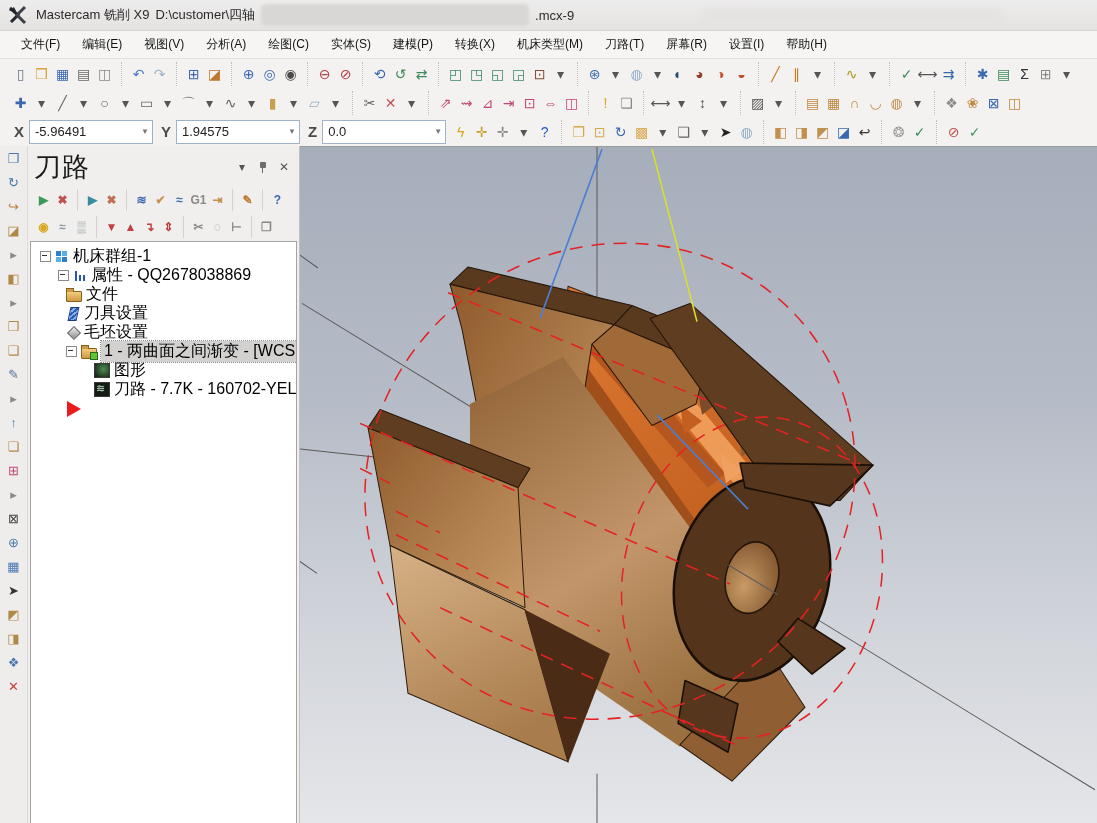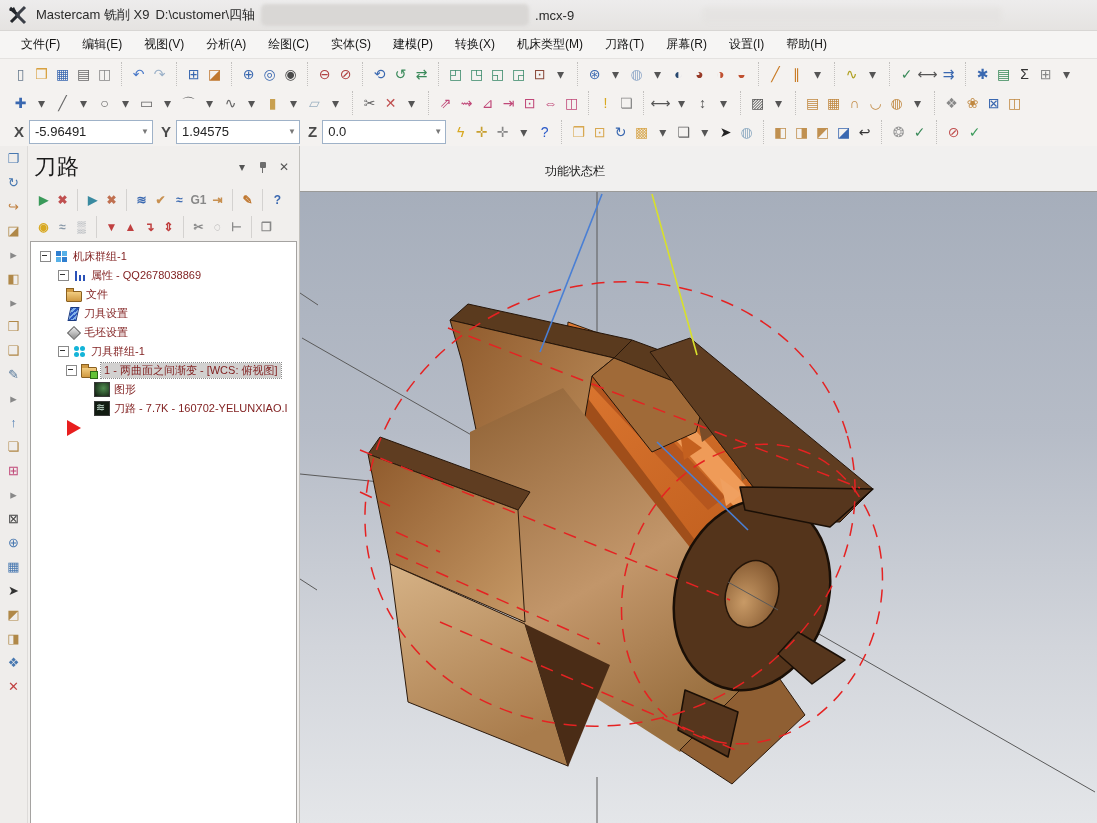--- a/index.html
+++ b/index.html
@@ -23,33 +23,33 @@
   .combo{display:flex;align-items:center;width:122px;height:22px;background:#fff;border:1px solid #9fb2c8}
   .combo input{flex:1;border:none;outline:none;font-family:"Liberation Sans",sans-serif;font-size:13px;padding:0 5px;min-width:0;background:transparent;color:#222}
   .combo .dd{width:14px;font-size:8px;color:#777;text-align:center;flex:none}
   
   .main{display:flex;height:678px}
   .strip{width:27px;background:#efedeb;border-right:1px solid #dddbd9;display:flex;flex-direction:column;align-items:center;padding-top:3px;gap:5px;overflow:hidden;flex:none}
   .strip-icon{width:19px;height:19px;display:flex;align-items:center;justify-content:center;font-size:13px}
   
   .panel{width:271px;flex:none;display:flex;flex-direction:column;background:#f1efed}
   .panel-header{height:38px;display:flex;align-items:center;padding:2px 8px 0 6px}
-  .panel-title{font-size:22px;color:#1a1a1a;letter-spacing:1px}
+  .panel-title{font-size:27px;color:#1a1a1a;letter-spacing:1px}
   .ph-icons{margin-left:auto;display:flex;align-items:center;gap:9px}
   .ph-icon{font-size:12px;color:#555;width:14px;text-align:center}
   .pin{width:10px;height:13px;position:relative}
   .pin::before{content:"";position:absolute;left:2px;top:1px;width:6px;height:6px;background:#6e6e6e;border-radius:1px}
   .pin::after{content:"";position:absolute;left:4px;top:7px;width:1px;height:5px;background:#6e6e6e}
   .ptb{display:flex;align-items:center;height:27px;padding:0 3px}
   .ptb-group{display:flex;align-items:center;padding:0 3px;height:22px}
   .ptb-group + .ptb-group{border-left:1px solid #d4d2d0;margin-left:2px;padding-left:5px}
   .ptbi{width:19px;height:19px;display:flex;align-items:center;justify-content:center;font-size:12px;font-weight:bold}
   
   .tree-wrap{flex:1;background:#fff;border:1px solid #a5a3a1;margin:1px 2px 0 2px;overflow:hidden;padding-top:5px}
-  .tree-row{display:flex;align-items:center;height:19px;white-space:nowrap;font-size:11px;color:#7f1d1d}
+  .tree-row{display:flex;align-items:center;height:19px;white-space:nowrap;font-size:16px;color:#000000}
   .lv0{padding-left:9px}.lv1{padding-left:27px}.lv2{padding-left:35px}.lv3{padding-left:63px}
   .exp{width:9px;height:9px;border:1px solid #8a8a8a;background:#fff;margin-right:4px;position:relative;flex:none}
   .exp::before{content:"";position:absolute;left:1px;top:3px;width:5px;height:1px;background:#333}
   .ticon{width:14px;height:13px;margin-right:4px;position:relative;display:inline-block;flex:none}
   .ic-mg::before{content:"";position:absolute;left:1px;top:1px;width:5px;height:5px;background:#2f7fd0;box-shadow:6px 0 0 #57b1e8,0 6px 0 #57b1e8,6px 6px 0 #2f7fd0}
   .ic-prop::before{content:"";position:absolute;left:2px;bottom:1px;width:2px;height:10px;background:#2b52b8}
   .ic-prop::after{content:"";position:absolute;left:6px;bottom:1px;width:2px;height:6px;background:#2b52b8;box-shadow:4px 0 0 #2b52b8}
   .ic-folder{background:linear-gradient(#f2cc80,#d09a42);border:1px solid #8a6020;height:9px!important;margin-top:3px;border-radius:1px}
   .ic-folder::before{content:"";position:absolute;top:-4px;left:-1px;width:6px;height:3px;background:#d09a42;border:1px solid #8a6020;border-bottom:none}
   .ic-gray{background:linear-gradient(#ececec,#b5b5b5);border-color:#787878}
@@ -391,48 +391,40 @@
         <span>文件</span>
       </div>
       <div class="tree-row lv2">
         <span class="ticon ic-tool"></span>
         <span>刀具设置</span>
       </div>
       <div class="tree-row lv2">
         <span class="ticon ic-stock"></span>
         <span>毛坯设置</span>
       </div>
-      <div class="tree-row lv1">
-        <span class="exp"></span>
-        <span class="ticon ic-tg"></span>
-        <span>刀具群组-1</span>
-      </div>
       <div class="tree-row lv2">
         <span class="exp"></span>
         <span class="ticon ic-folder ic-op"></span>
         <span class="sel-label">1 - 两曲面之间渐变 - [WCS: 俯视图]</span>
       </div>
       <div class="tree-row lv3">
         <span class="ticon ic-geom"></span>
         <span>图形</span>
       </div>
       <div class="tree-row lv3">
         <span class="ticon ic-tp"></span>
         <span>刀路 - 7.7K - 160702-YELUNXIAO.I</span>
       </div>
       <div class="tree-row lv2">
         <span class="ins-arrow"></span>
       </div>
     </div>
   </div>
 
   <div class="canvas">
-    <div class="canvas-top">
-      <span class="status-label">功能状态栏</span>
-    </div>
     <div class="viewport">
       <svg viewBox="0 0 797 632" preserveAspectRatio="none">
         <defs>
           <linearGradient id="gBlade1" x1="0" y1="0" x2="1" y2="1">
             <stop offset="0" stop-color="#8f5a2c"></stop>
               <stop offset="1" stop-color="#c79a67"></stop>
           </linearGradient>
           <linearGradient id="gBody" x1="0" y1="0" x2="0.5" y2="1">
             <stop offset="0" stop-color="#8f6134"></stop>
               <stop offset="0.6" stop-color="#c2966a"></stop>

